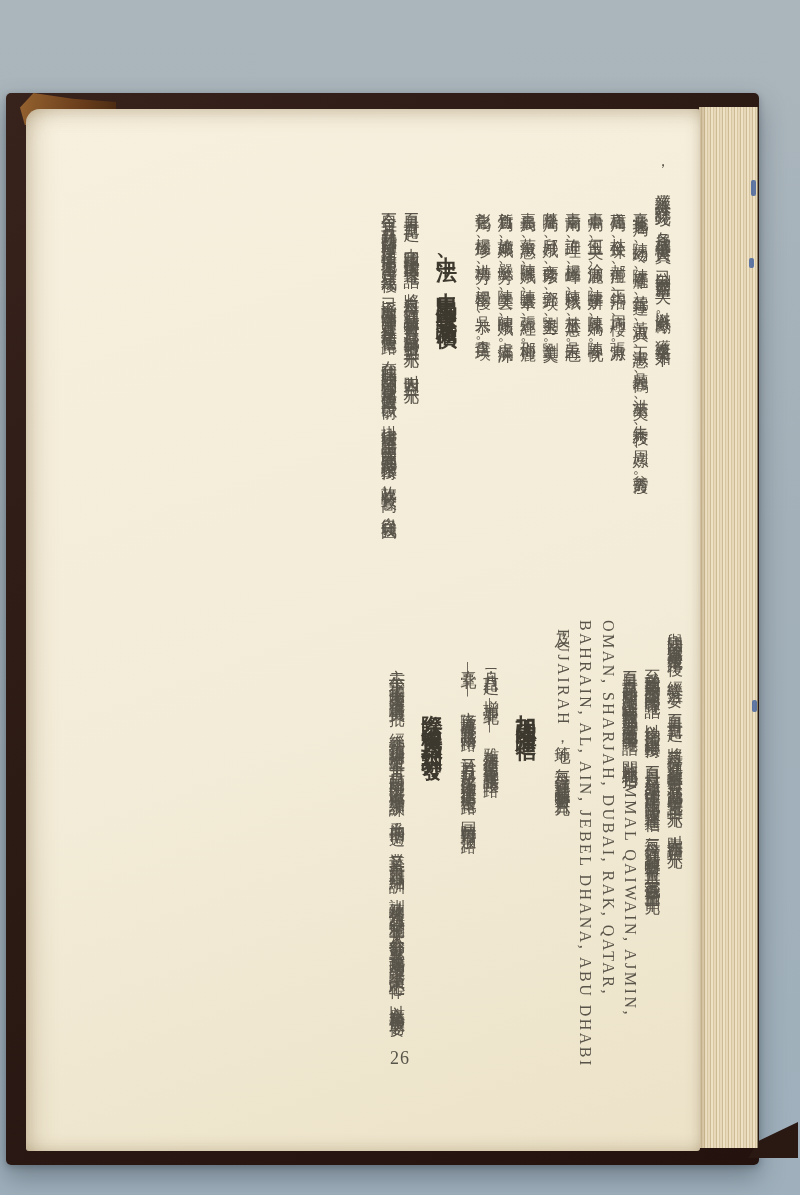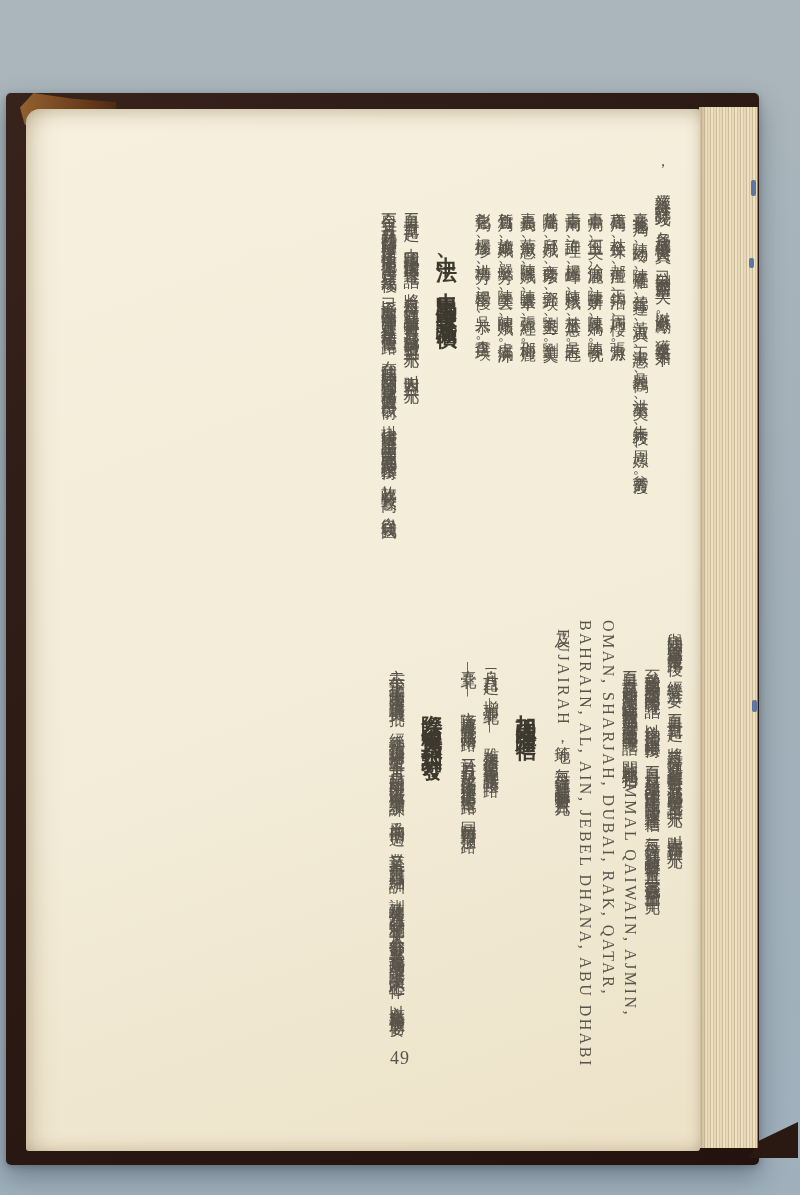--- a/index.html
+++ b/index.html
@@ -99,13 +99,13 @@
     <p class="para">與法國開放直達衛星電路後，經雙方洽妥，自三月十五日起，將每三分鐘通話費自新臺幣六百元減低爲叫號電話三百六十元，叫人電話四百八十元。</p>
     <p class="para indent">至於我國與馬來西亞間國際電話，以往均需由香港接轉，自三月六日起亦經由印度洋衛星電路開放直達通信，每三分鐘通話費自新臺幣二百八十二元減低爲二百三十四元。</p>
     <p class="para indent">自三月十五日起將開放經由香港接轉我國至波斯灣各地區國際電話，開放地點包括 UMMAL QAIWAIN, AJMIN, OMAN, SHARJAH, DUBAI, RAK, QATAR, BAHRAIN, AL, AIN, JEBEL DHANA, ABU DHABI 及 FUJAIRAH 等地，每三分鐘通話費爲新臺幣六百元。</p>
     <h3 class="heading">加强國際通信</h3>
     <p class="para indent">二月八日起，增加臺北——雅加達通信衛星直達電話電路一路。</p>
     <p class="para indent">臺北——吉隆坡原有電話電路兩路，於三月五日起改接入印度洋通信衛星電路，同時另再增加一路。</p>
     <h3 class="heading">際話值機人員招訓分發</h3>
     <p class="para indent">六十二年下半年招考國際電話值機員一批，經委請電信訓練所於上年十一月十三日起開班予以職前專業訓練，爲期十四週，業於二月十六日圓滿結訓，訓練及格人員計張勝利等三十八人全部分發至臺北長途局國際電話交換中心工作，以應業務擴展需要。</p>
   </div>
 
-<div class="page-number">49</div>
+<div class="page-number">26</div>
 
 </body></html>

